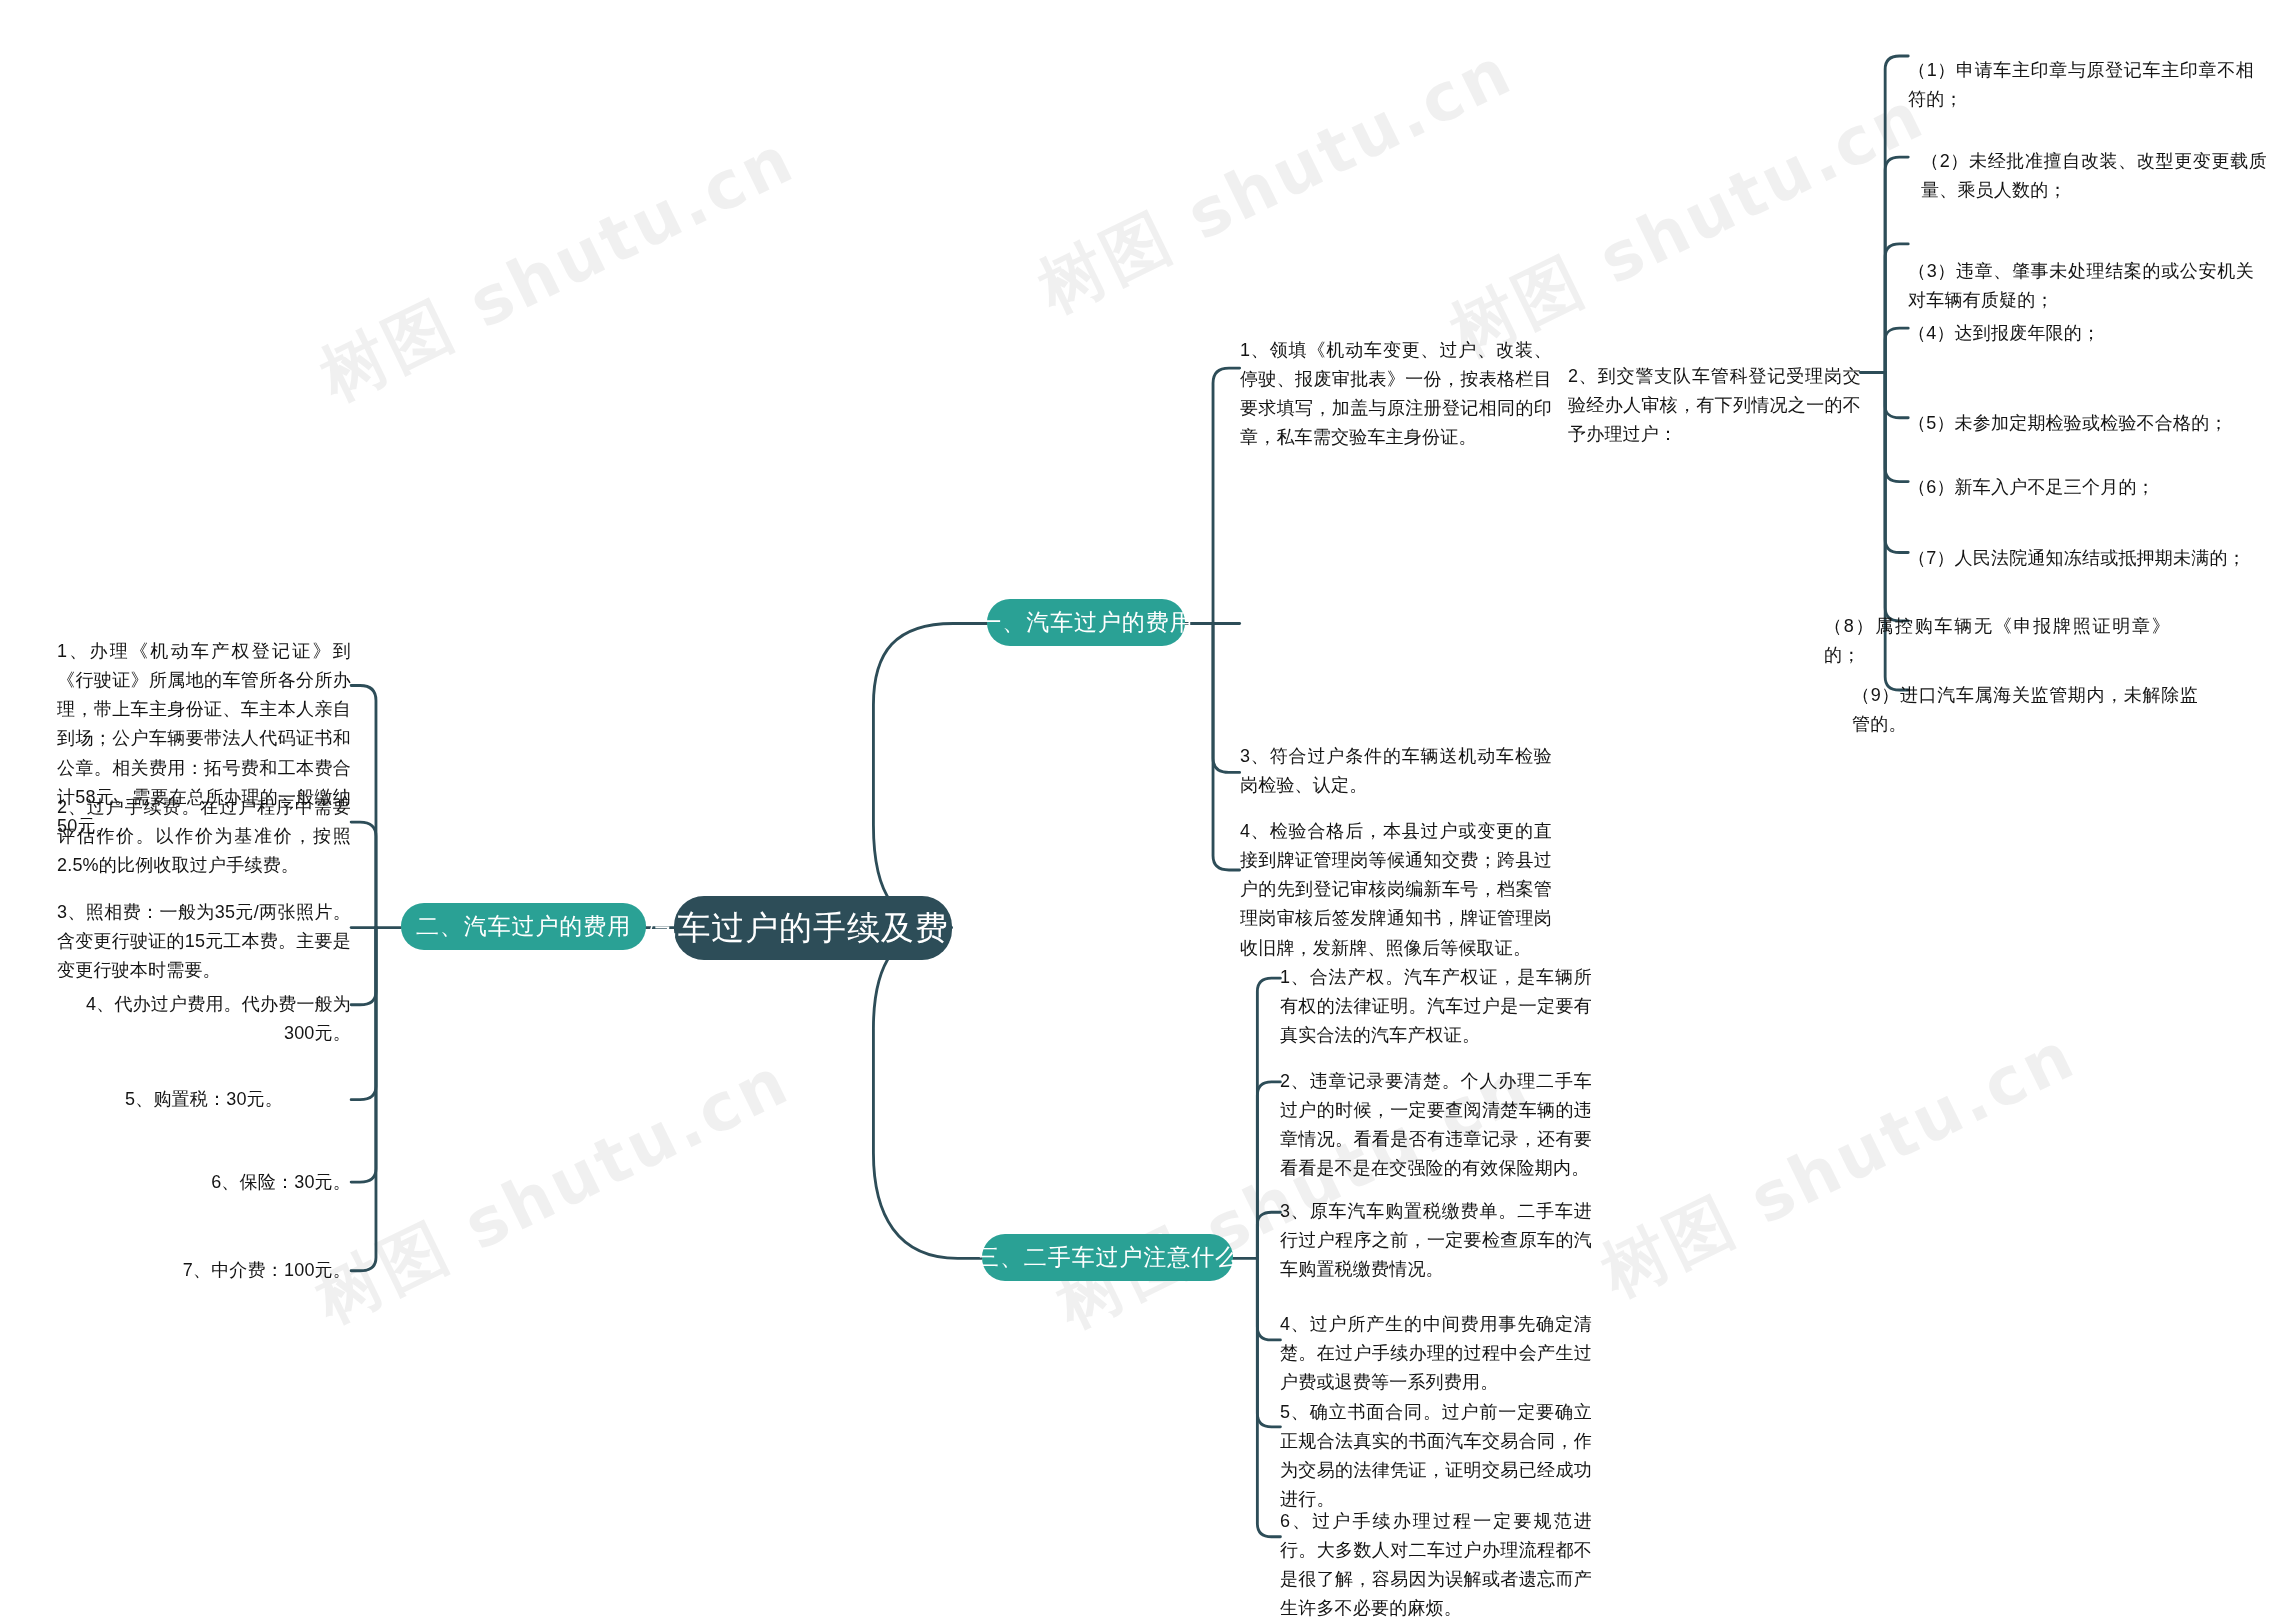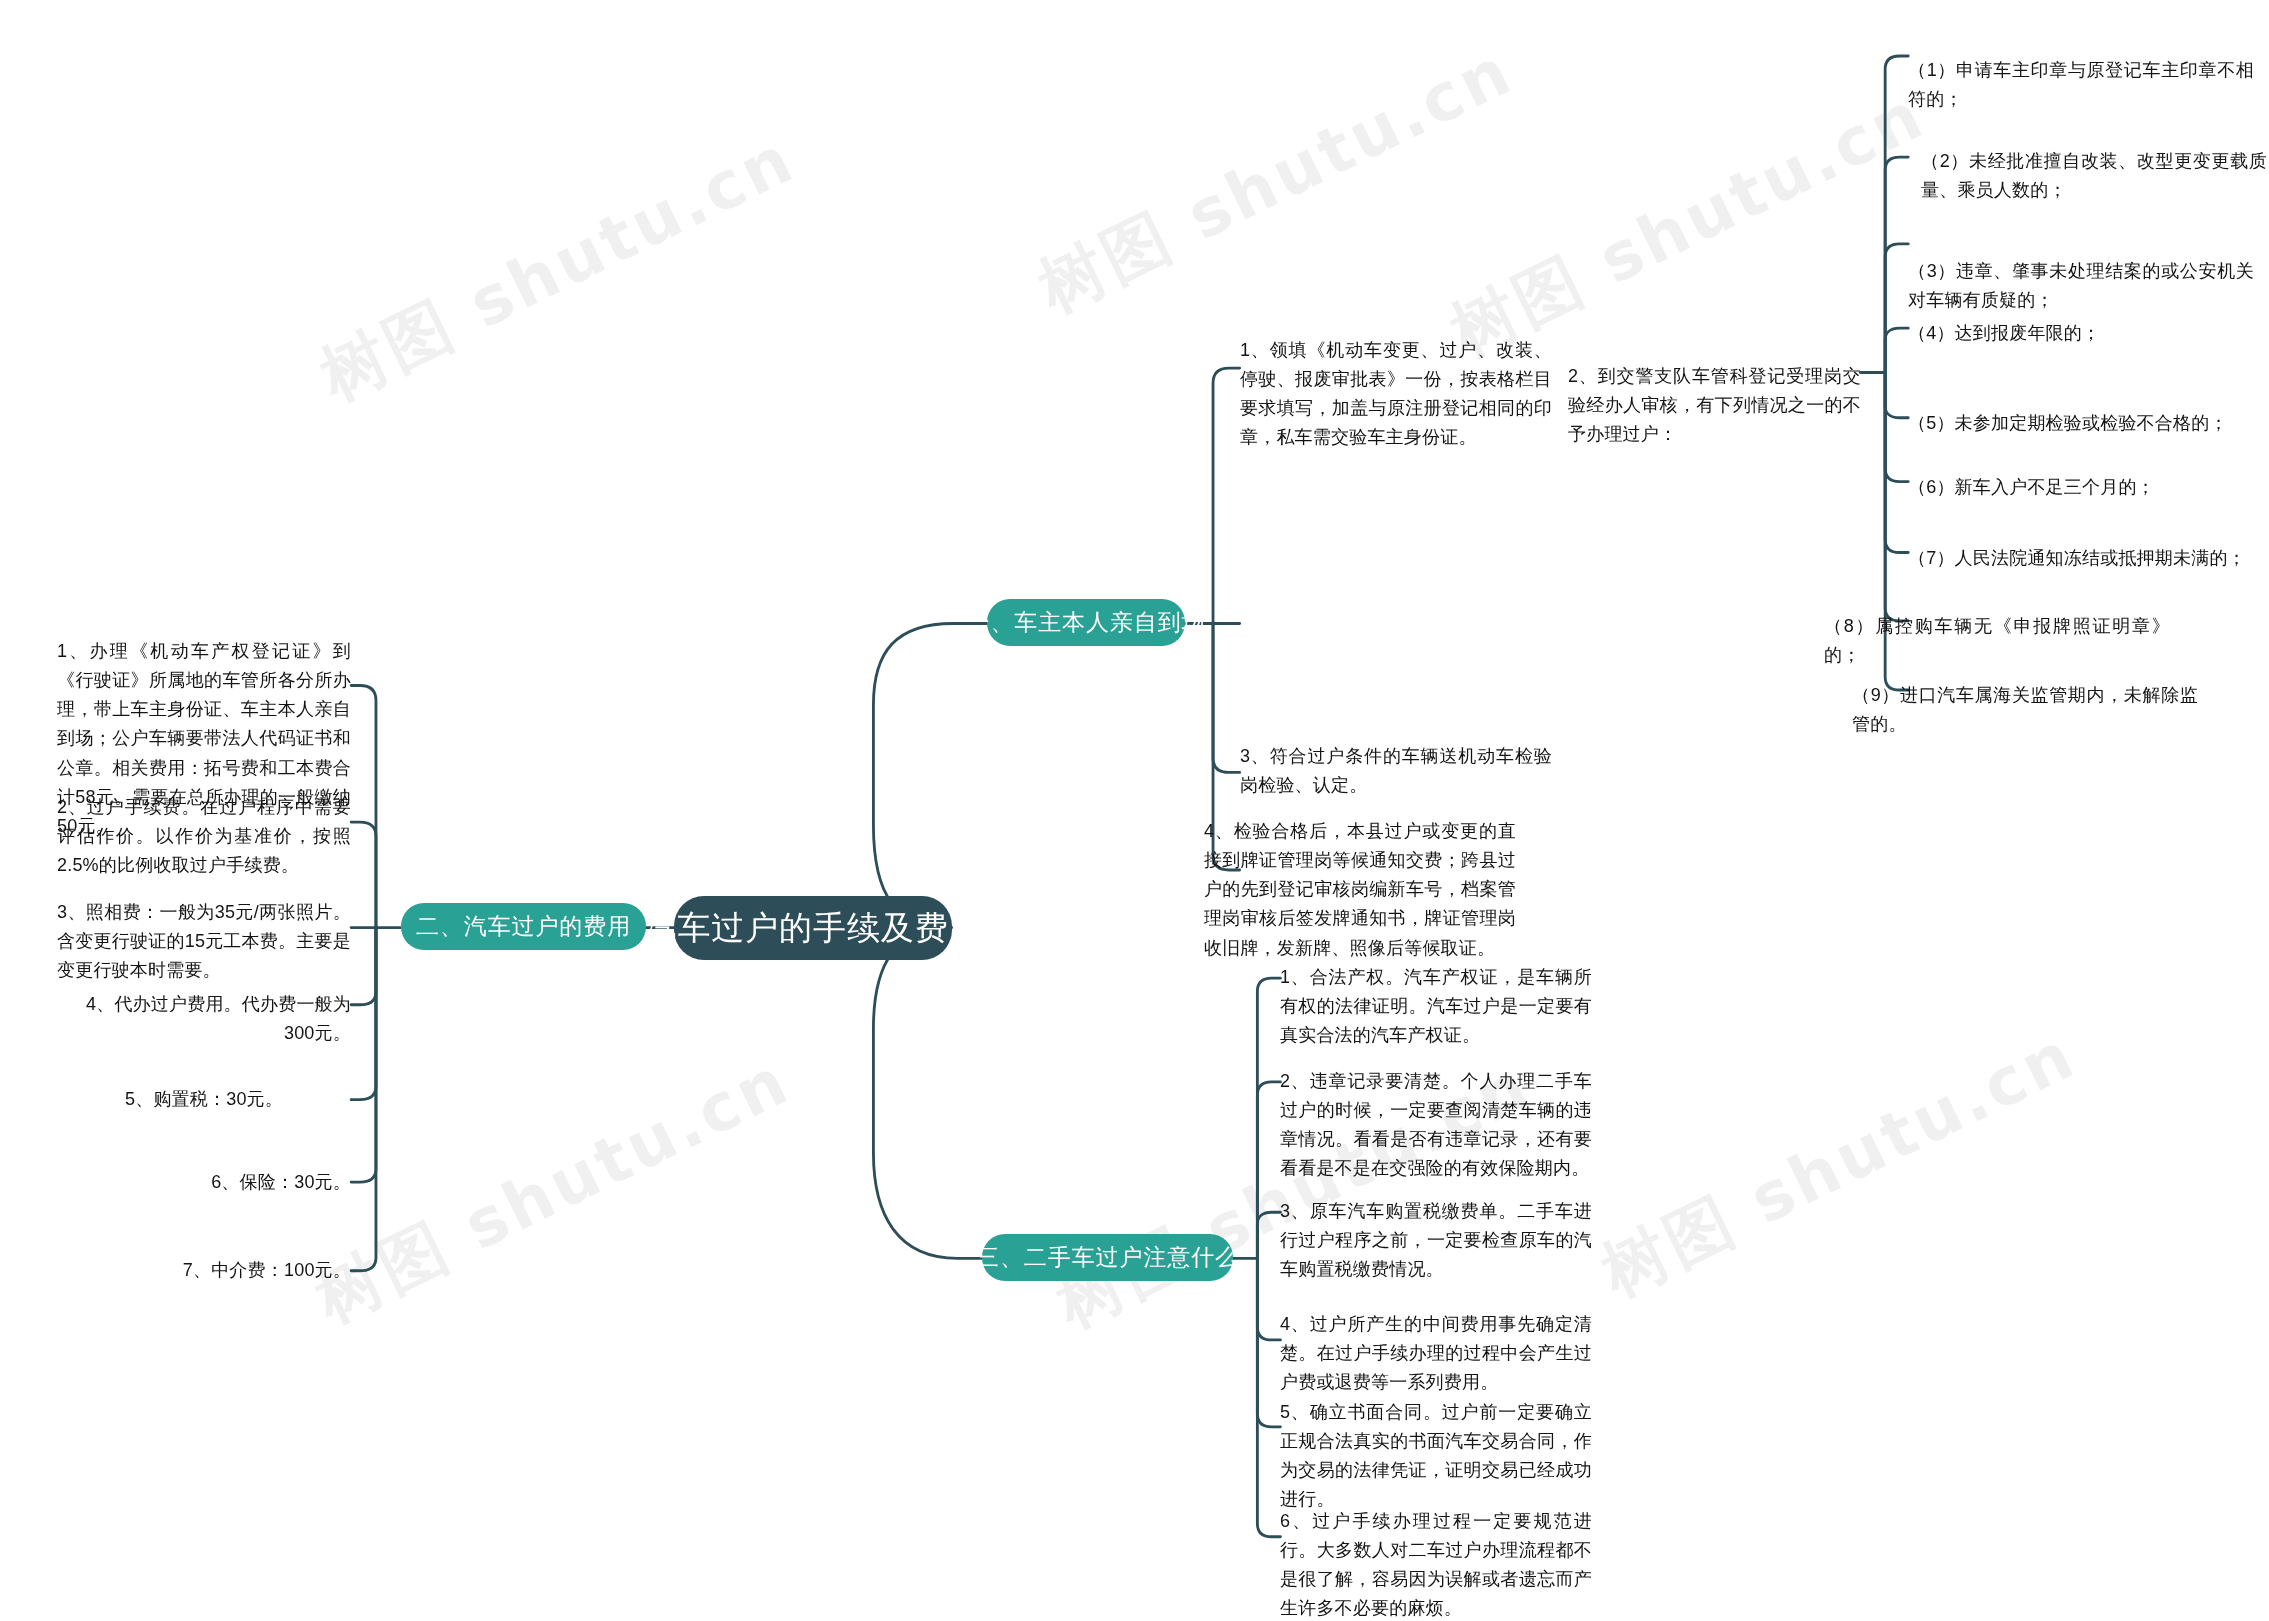--- a/index.html
+++ b/index.html
@@ -102,21 +102,21 @@
       <path d="M1418,1419 L1418,1594 C1418,1604 1424,1609 1434,1609 L1444,1609"></path>
       <path d="M1418,1419 L1418,1718 C1418,1728 1424,1733 1434,1733 L1444,1733"></path>
     </g>
   </svg>
 
   <div class="node root" style="left:674px;top:896px;width:278px;height:64px;">
     <span>汽车过户的手续及费用</span>
   </div>
 
   <div class="node branch" style="left:987px;top:599px;width:198px;height:47px;">
-    <span>一、车主本人亲自到场</span>
+    <span>一、汽车过户的费用</span>
   </div>
 
   <div class="node branch" style="left:401px;top:903px;width:245px;height:47px;">
     <span>二、汽车过户的费用</span>
   </div>
 
   <div class="node branch" style="left:982px;top:1234px;width:251px;height:47px;">
     <span>三、二手车过户注意什么</span>
   </div>
 
@@ -125,21 +125,21 @@
   </div>
 
   <div class="node leaf" style="left:1568px;top:362px;width:293px;">
     <span>2、到交警支队车管科登记受理岗交验经办人审核，有下列情况之一的不予办理过户：</span>
   </div>
 
   <div class="node leaf" style="left:1240px;top:742px;width:312px;">
     <span>3、符合过户条件的车辆送机动车检验岗检验、认定。</span>
   </div>
 
-  <div class="node leaf" style="left:1204px;top:817px;width:312px;">
+  <div class="node leaf" style="left:1240px;top:817px;width:312px;">
     <span>4、检验合格后，本县过户或变更的直接到牌证管理岗等候通知交费；跨县过户的先到登记审核岗编新车号，档案管理岗审核后签发牌通知书，牌证管理岗收旧牌，发新牌、照像后等候取证。</span>
   </div>
 
   <div class="node sub" style="left:1908px;top:56px;width:346px;">
     <span>（1）申请车主印章与原登记车主印章不相符的；</span>
   </div>
   <div class="node sub" style="left:1908px;top:147px;width:346px;margin-left:13px;">
     <span>（2）未经批准擅自改装、改型更变更载质量、乘员人数的；</span>
   </div>
   <div class="node sub" style="left:1908px;top:235px;width:346px;margin-top:22px;">

